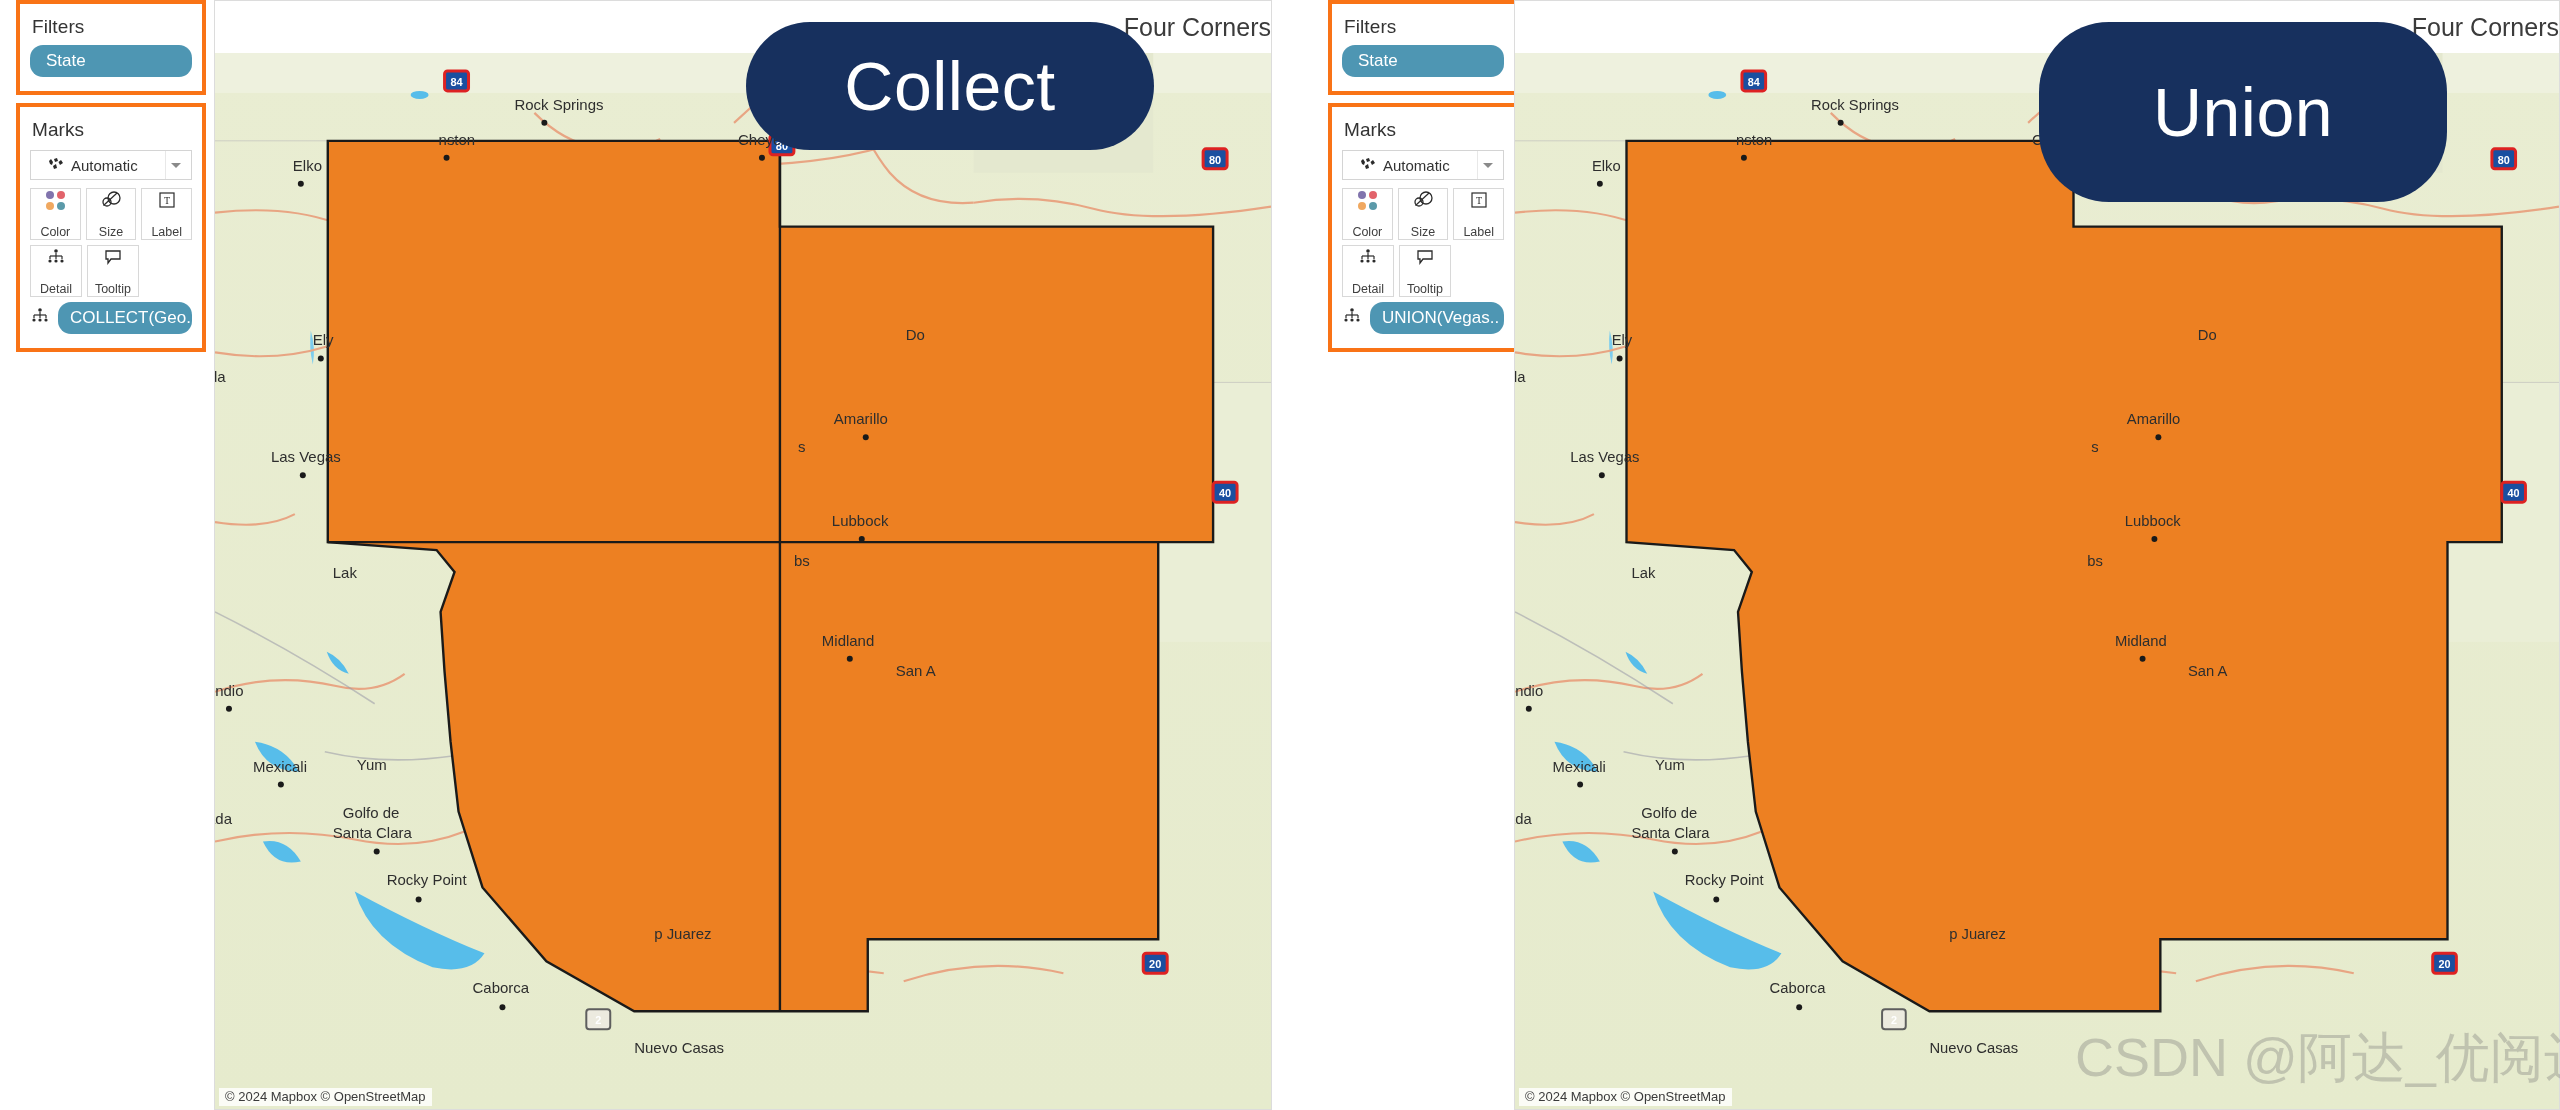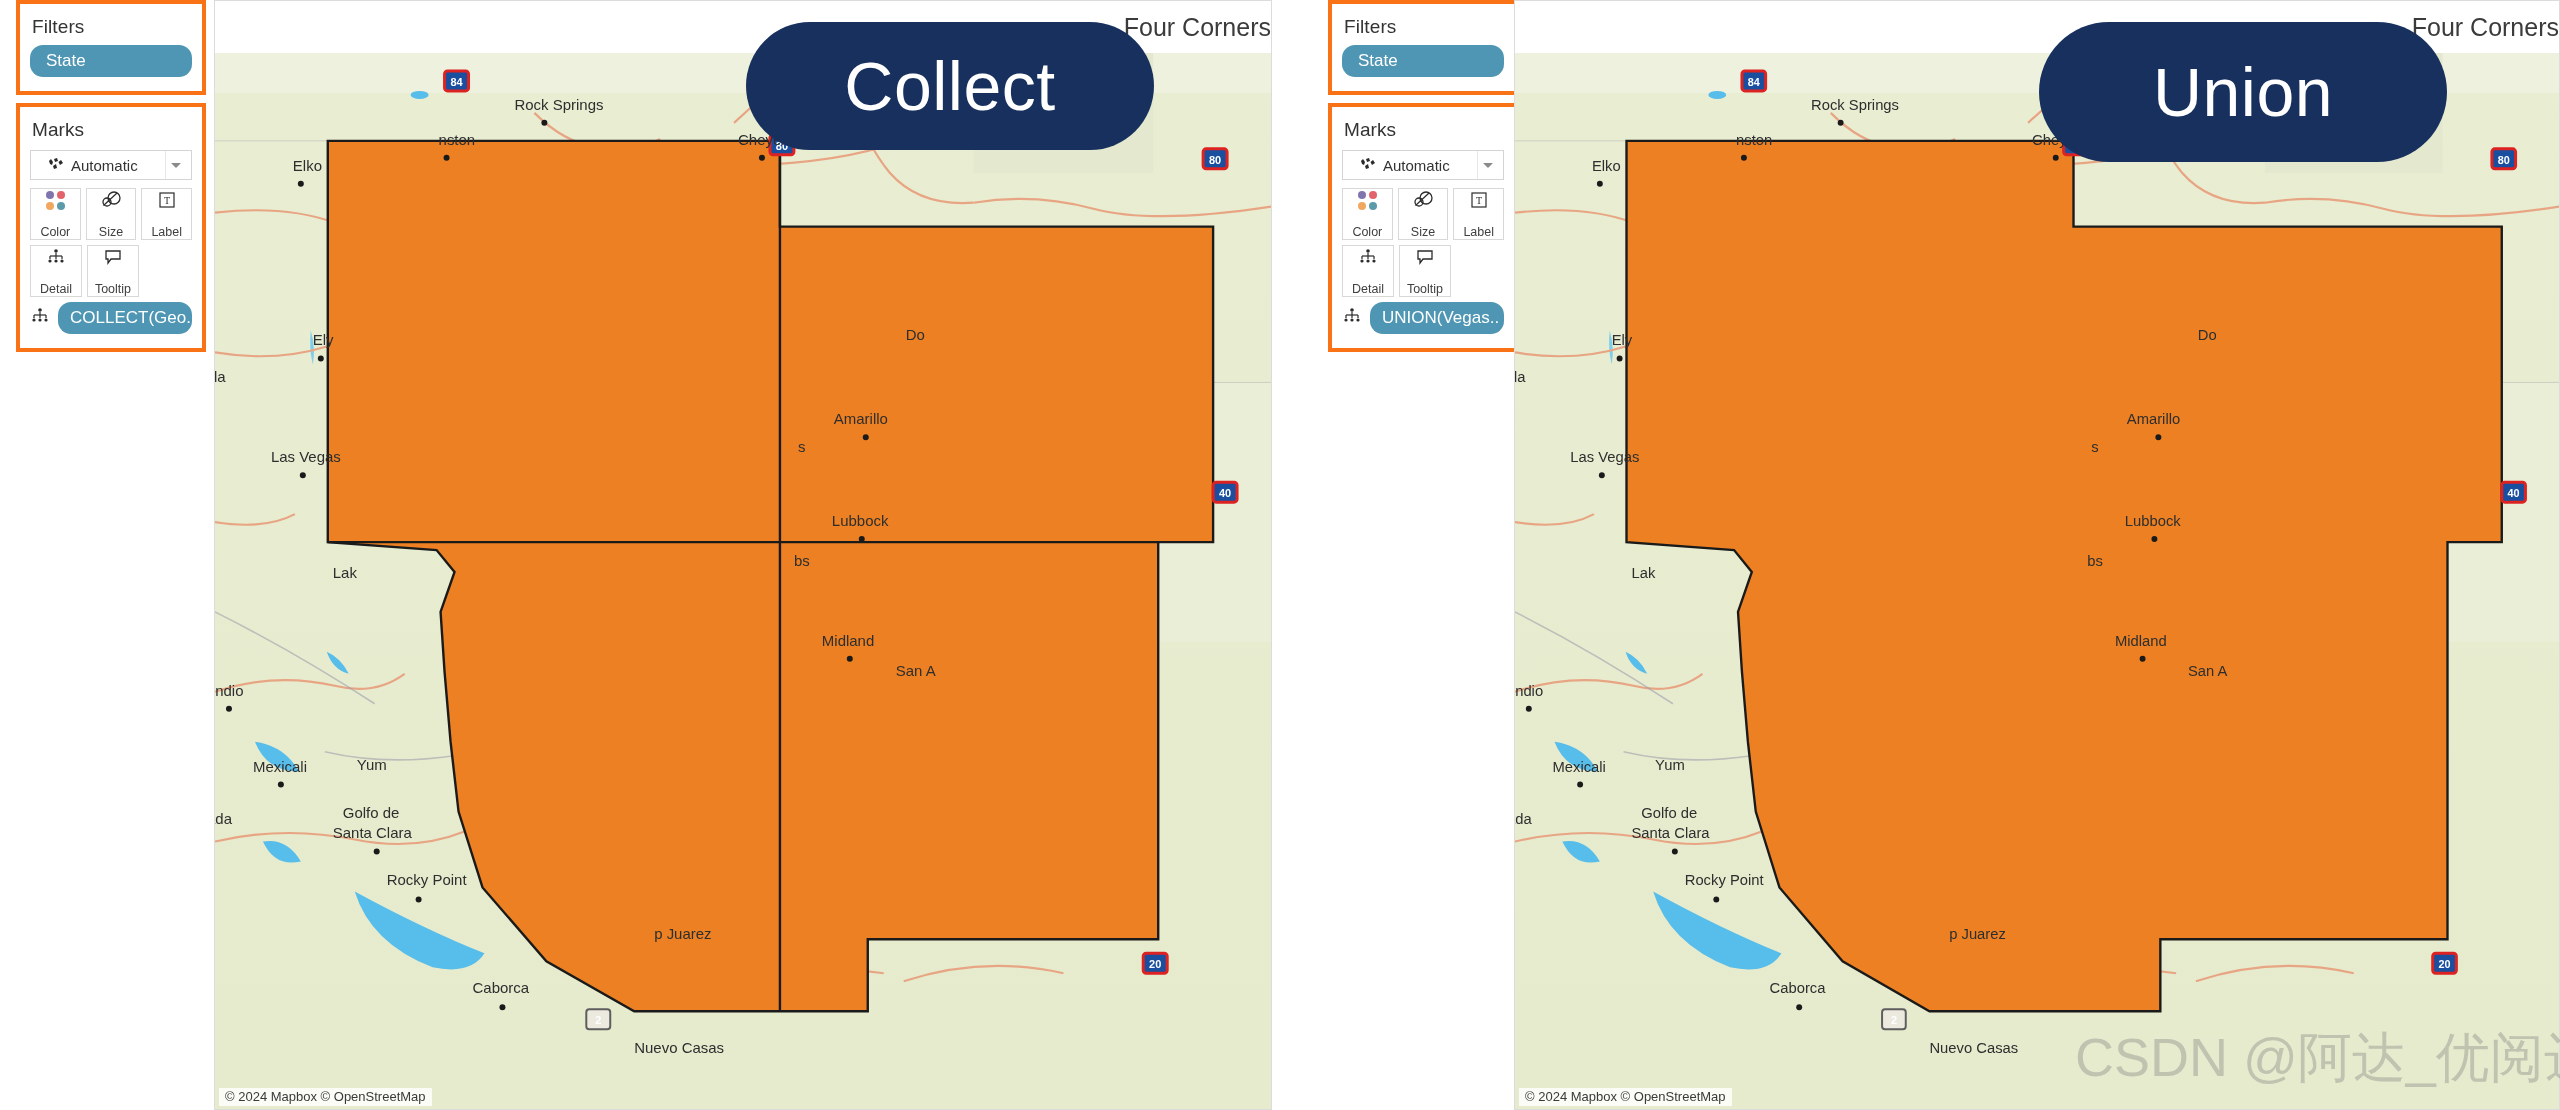--- a/index.html
+++ b/index.html
@@ -112,21 +112,21 @@
 
   
   .badge {
     position: absolute; z-index: 60;
     background: #17305e; color: #ffffff;
     display: flex; align-items: center; justify-content: center;
     font-size: 68px; letter-spacing: .5px;
     font-family: "Liberation Sans", sans-serif;
   }
   #badge-collect { left: 746px;  top: 22px; width: 408px; height: 128px; border-radius: 70px; }
-  #badge-union   { left: 2039px; top: 22px; width: 408px; height: 140px; border-radius: 70px; }
+  #badge-union   { left: 2039px; top: 22px; width: 408px; height: 180px; border-radius: 70px; }
 
   
   .watermark {
     position: absolute; z-index: 55;
     left: 2075px; top: 1022px;
     font-size: 54px; color: rgba(120,120,120,.35);
     white-space: nowrap; pointer-events: none;
     font-family: "Liberation Sans", sans-serif;
   }
 

